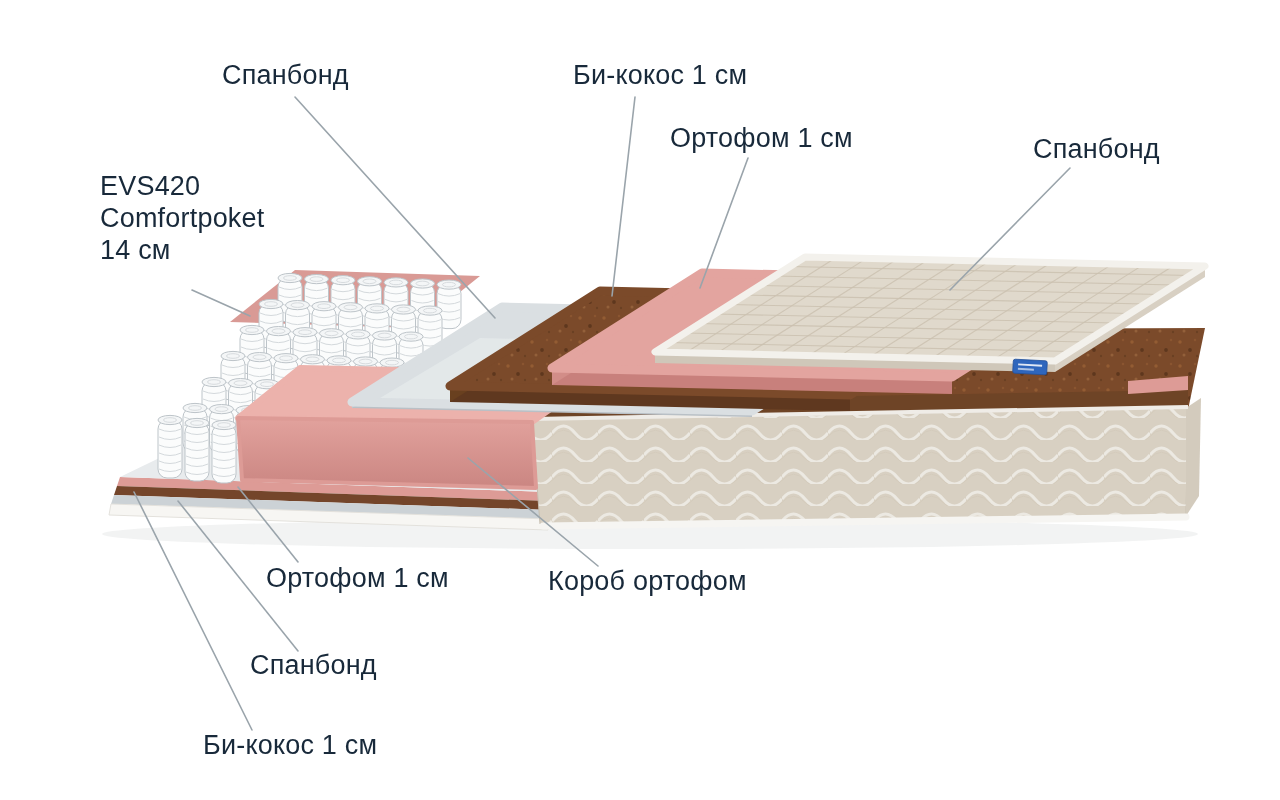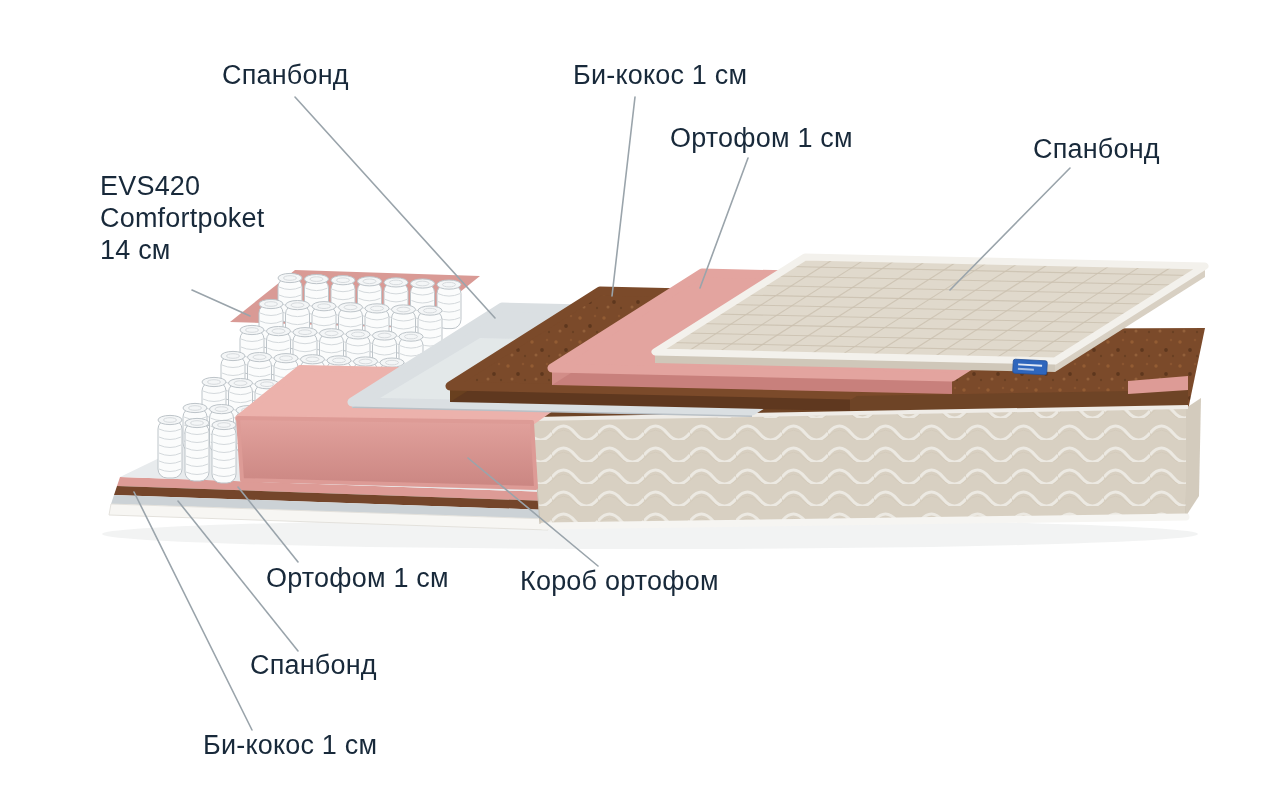--- a/index.html
+++ b/index.html
@@ -556,18 +556,18 @@
 
 <div>
   <div class="label" style="left:222px;top:60px">Спанбонд</div>
   <div class="label" style="left:573px;top:60px">Би-кокос 1 см</div>
   <div class="label" style="left:670px;top:123px">Ортофом 1 см</div>
   <div class="label" style="left:1033px;top:134px">Спанбонд</div>
   <div class="label" style="left:100px;top:171px">EVS420
 Comfortpoket
 14 см</div>
   <div class="label" style="left:266px;top:563px">Ортофом 1 см</div>
-  <div class="label" style="left:520px;top:566px">Короб ортофом</div>
+  <div class="label" style="left:548px;top:566px">Короб ортофом</div>
   <div class="label" style="left:250px;top:650px">Спанбонд</div>
   <div class="label" style="left:203px;top:730px">Би-кокос 1 см</div>
 </div>
 
 </div>
 
 </body></html>

